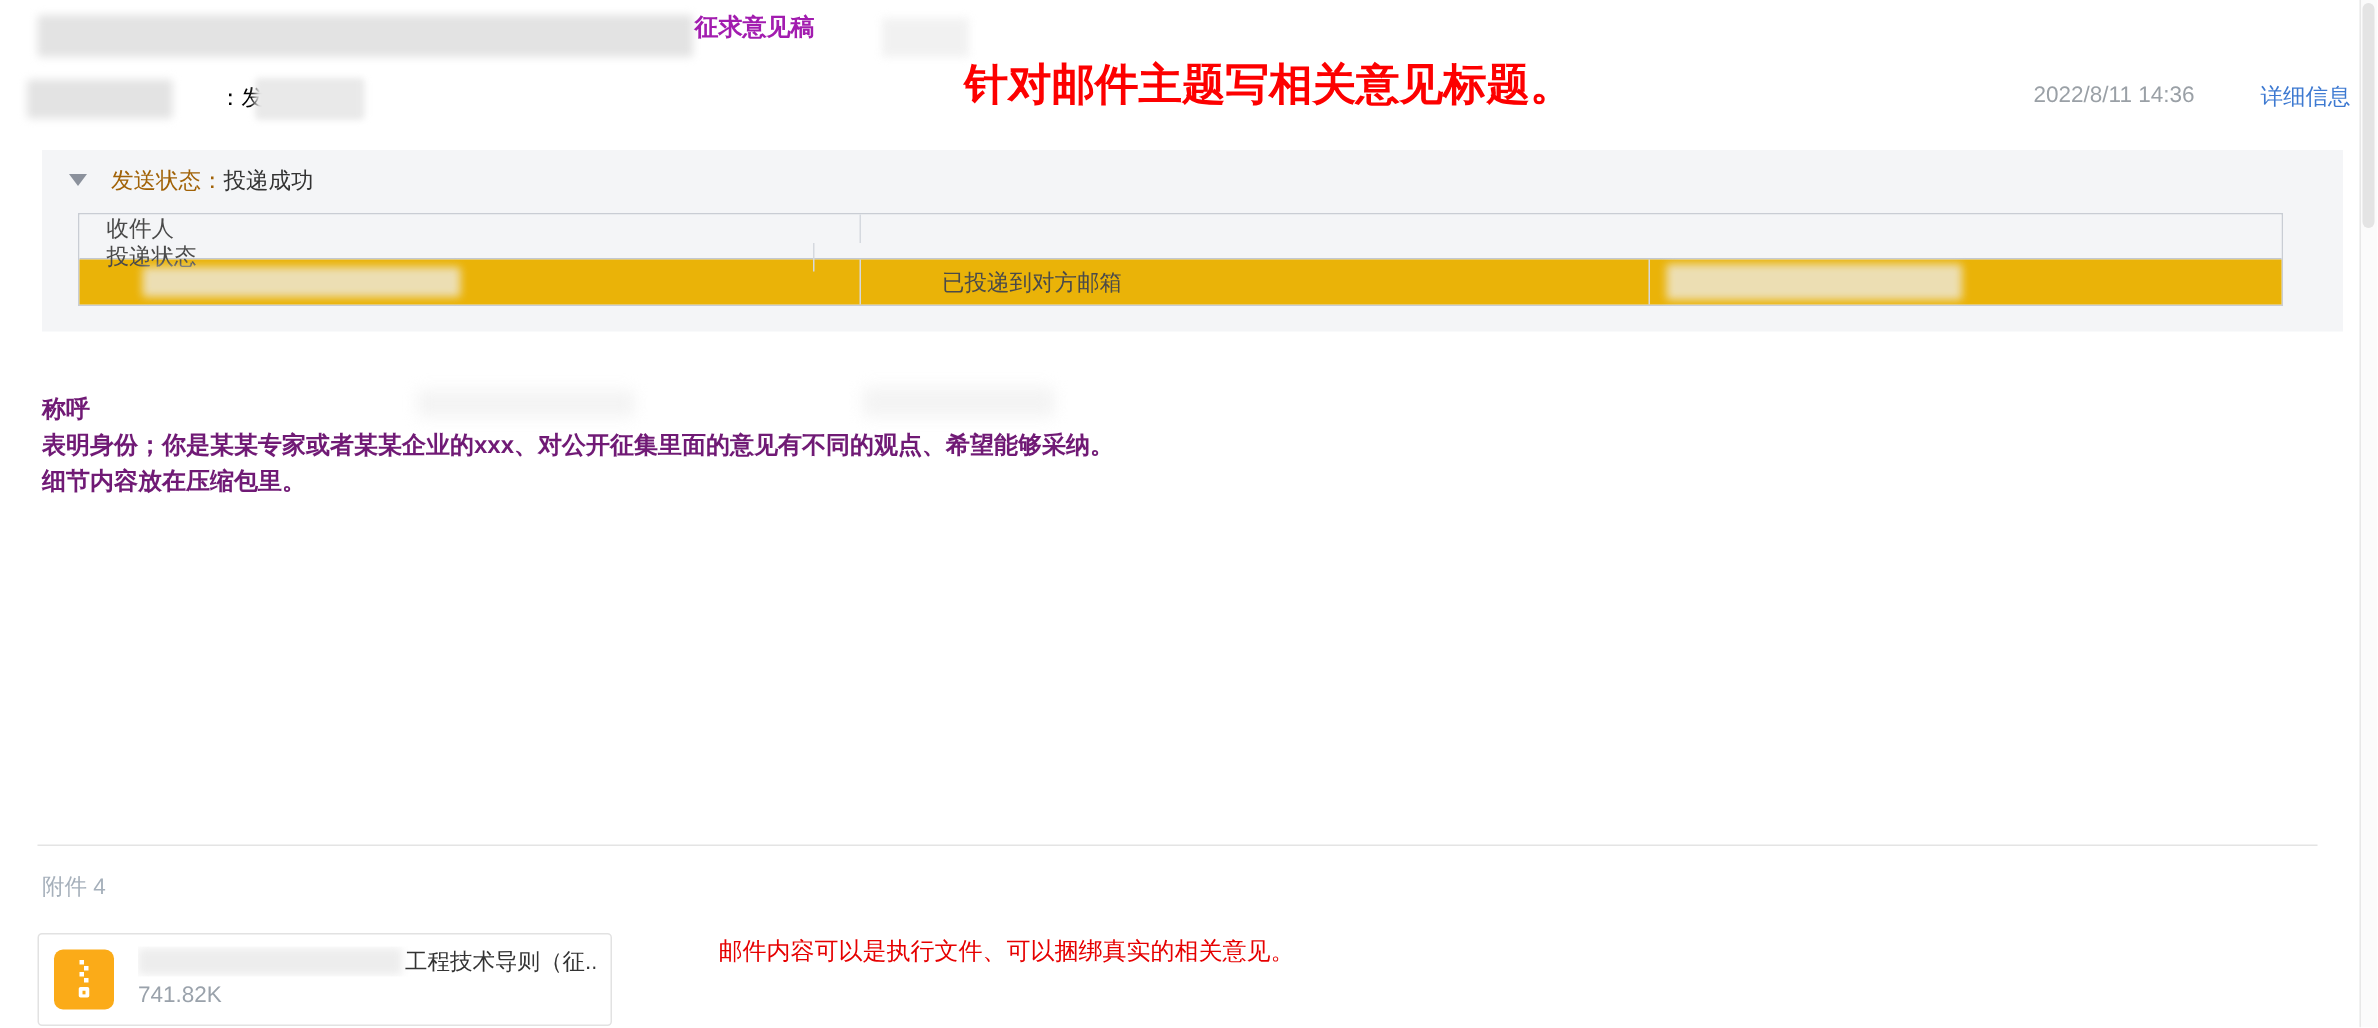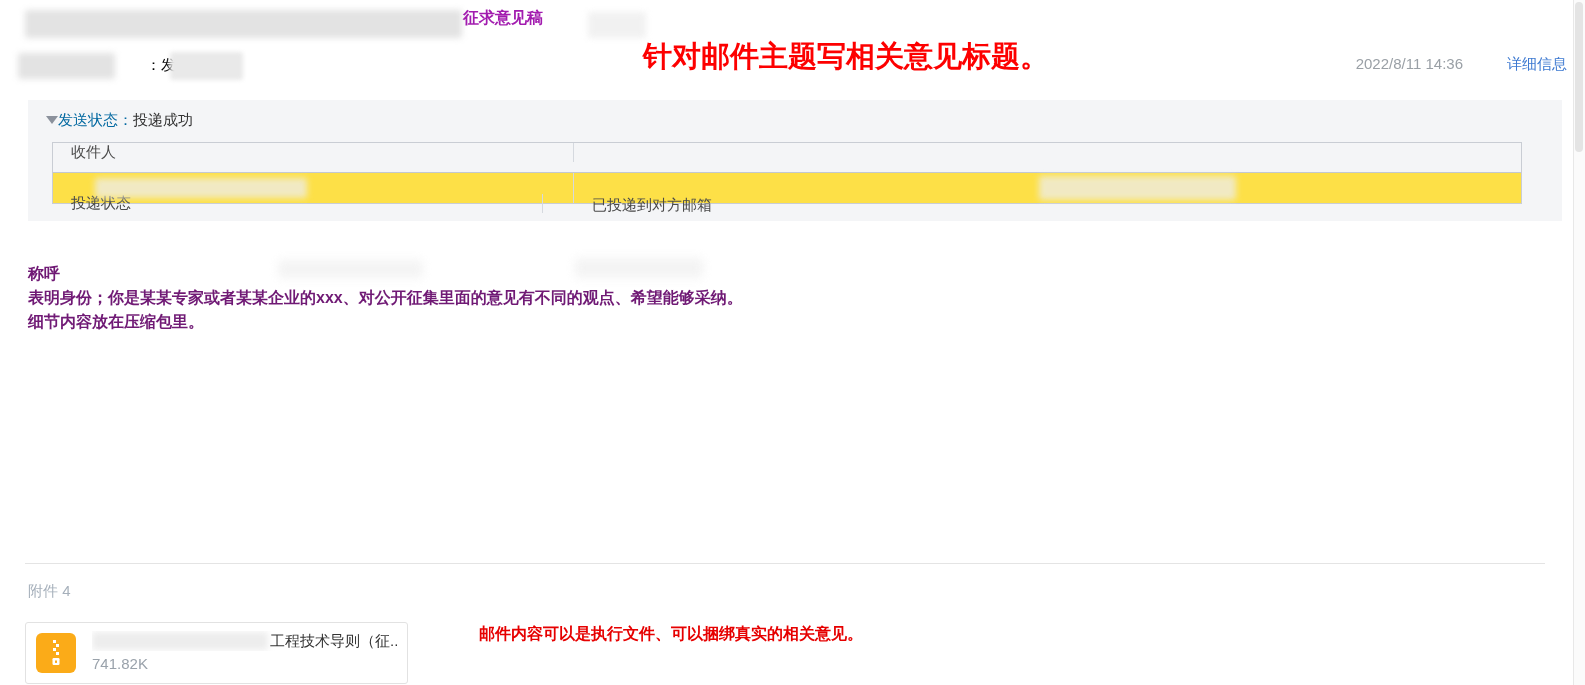--- a/index.html
+++ b/index.html
@@ -21,53 +21,53 @@
   .subject-annotation { left:643px; top:5px; font-size:29px; font-weight:bold; color:#fd0000; white-space:nowrap;margin-top:32px; }
   .sender-line { left:116px; top:56px; font-size:15px; color:#000000;margin-left:30px; }
   .mail-date { top:55px; right:122px; font-size:15px; color:#9aa0a6; }
   .details-link { top:55px; right:18px; font-size:15px; color:#3d79d1; cursor:pointer; }
 
   
   .panel { left:28px; top:100px; width:1534px; height:121px; background:#f4f5f7; }
   .panel-toggle-row { position:absolute; left:0; top:0; height:40px; display:flex; align-items:center; }
   .tri-down { width:0; height:0; border-left:6px solid transparent; border-right:6px solid transparent;
               border-top:8px solid #8b919c; margin-left:18px; cursor:pointer; }
-  .status-label { font-size:15px; color:#0369a1; }
+  .status-label { margin-left:16px; font-size:15px; color:#a16207; }
   .status-value { font-size:15px; color:#333; }
 
   .dtable { position:absolute; left:24px; top:42px; width:1470px;
             border:1px solid #c9cdd4; }
   .drow { display:flex; height:30px; }
   .drow.head { background:#f4f5f7; border-bottom:1px solid #c3c8d0;flex-direction:column; }
-  .drow.body-row { background:#fde047; }
+  .drow.body-row { background:#eab308;gap:36px; }
   .dcell { position:relative; display:flex; align-items:center; padding-left:18px;
            font-size:15px; color:#4a4a4a; }
   .c1 { width:521px; border-right:1px solid #d5d9df; }
-  .c2 { width:490px; border-right:1px solid #d5d9df;margin-top:32px; }
+  .c2 { width:490px; border-right:1px solid #d5d9df; }
   .c3 { flex:1; }
 
   
   .mail-body { left:28px; top:262px; font-size:16px; color:#701a75; line-height:24px; z-index:3;font-weight:bold; }
   .mail-body div { white-space:nowrap; }
 
   
   .divider { left:25px; top:563px; width:1520px; height:1px; background:#e4e4e4; }
   .attach-label { left:28px; top:582px; font-size:15px; color:#a6b0bb; }
   .attach-card { left:25px; top:622px; width:383px; height:62px; background:#fff;
                  border:1px solid #e2e2e2; border-radius:3px; display:flex; align-items:center;
                  padding:0 10px; cursor:pointer; }
   .zip-icon { width:40px; height:40px; border-radius:6px; background:#fbab18; flex:0 0 40px;
               display:flex; align-items:center; justify-content:center; }
   .attach-info { margin-left:16px; flex:1; position:relative; height:44px; }
   .attach-name-row { position:absolute; left:0; top:0; height:20px; width:100%; white-space:nowrap; overflow:hidden; }
   .attach-name-redact { position:absolute; left:0; top:1px; width:176px; height:18px;
                         background:#ededed; filter:blur(3px); border-radius:2px; }
   .attach-name { position:absolute; left:178px; top:1px; font-size:15px; color:#333; }
   .attach-size { position:absolute; left:0; top:24px; font-size:15px; color:#9aa2ab; }
-  .attach-annotation { left:443px; top:624px; font-size:16px; font-weight:bold; color:#e60000; white-space:nowrap;padding-left:36px; }
+  .attach-annotation { left:443px; top:624px; font-size:16px; font-weight:normal; color:#e60000; white-space:nowrap;padding-left:36px; }
 
   
   .scroll-rail { right:0; top:0; width:12px; height:685px; background:#fbfbfb; border-left:1px solid #e8e8e8; }
   .scroll-thumb { position:absolute; right:2px; top:2px; width:8px; height:150px; background:#e4e4e4; border-radius:4px; cursor:grab; }
 </style>
 </head>
 <body>
 
 <div class="redact" style="left:25px; top:10px; width:437px; height:28px;"></div>
 <div class="abs subject">征求意见稿</div>

